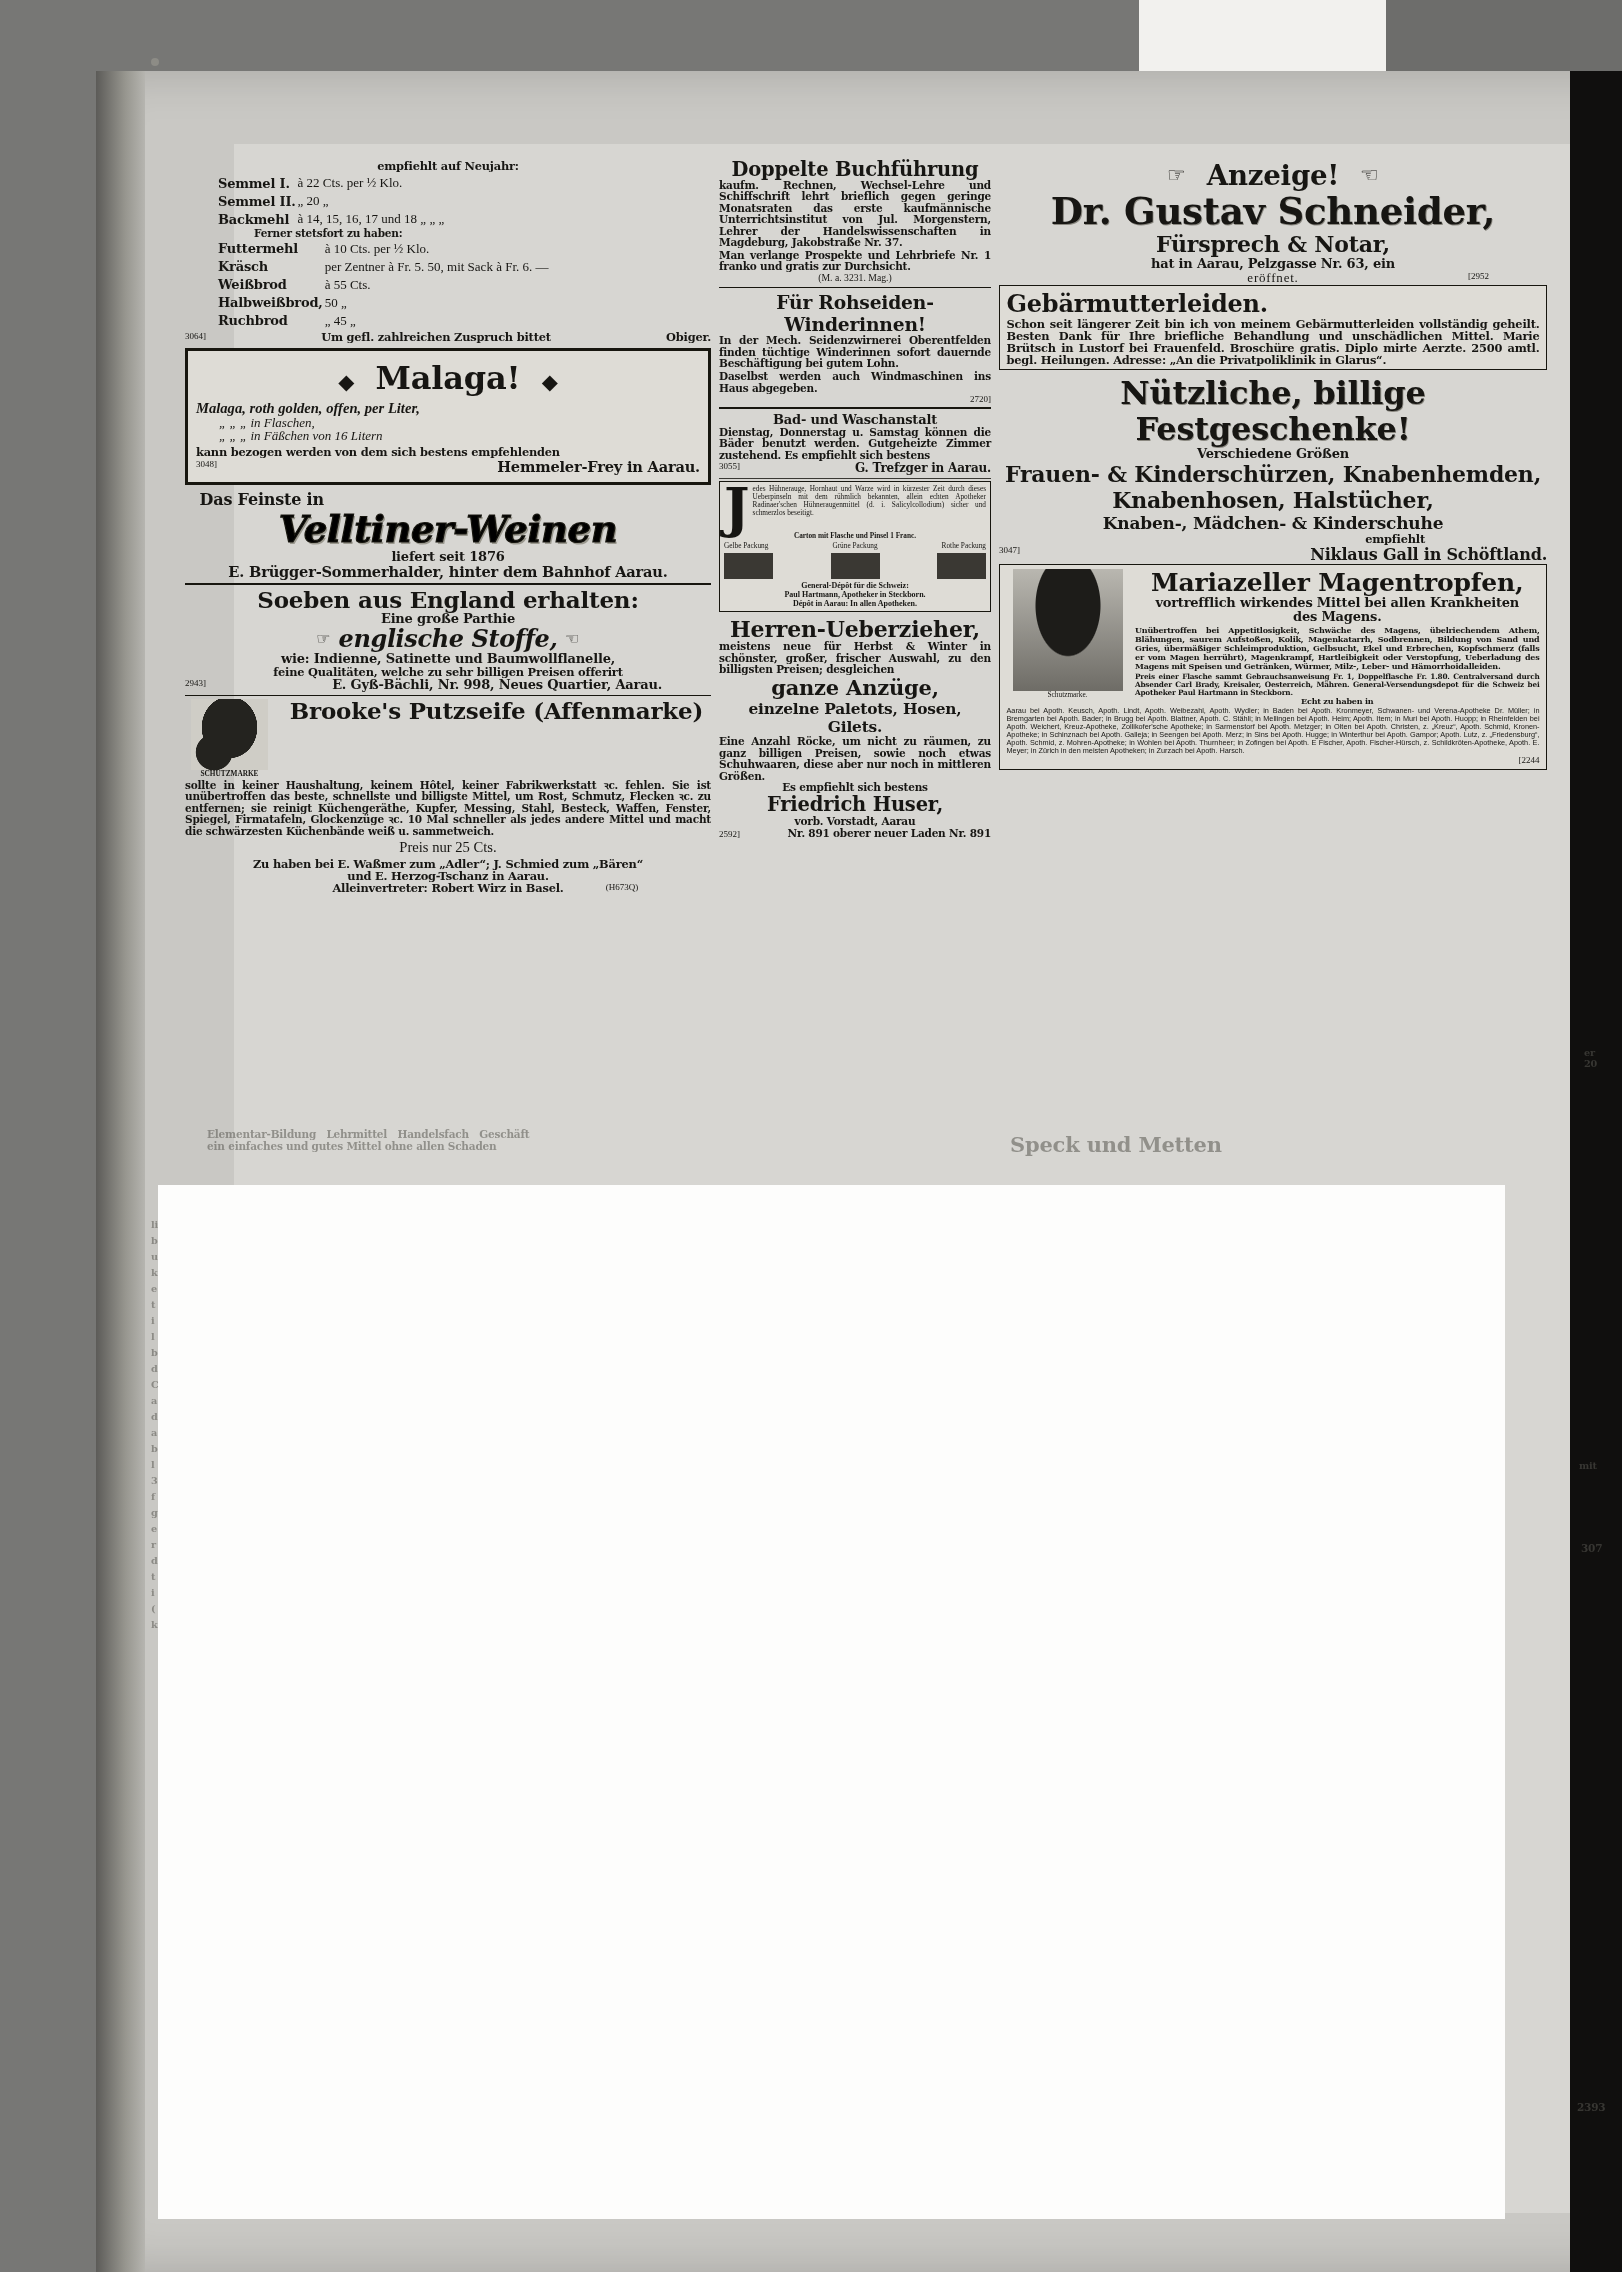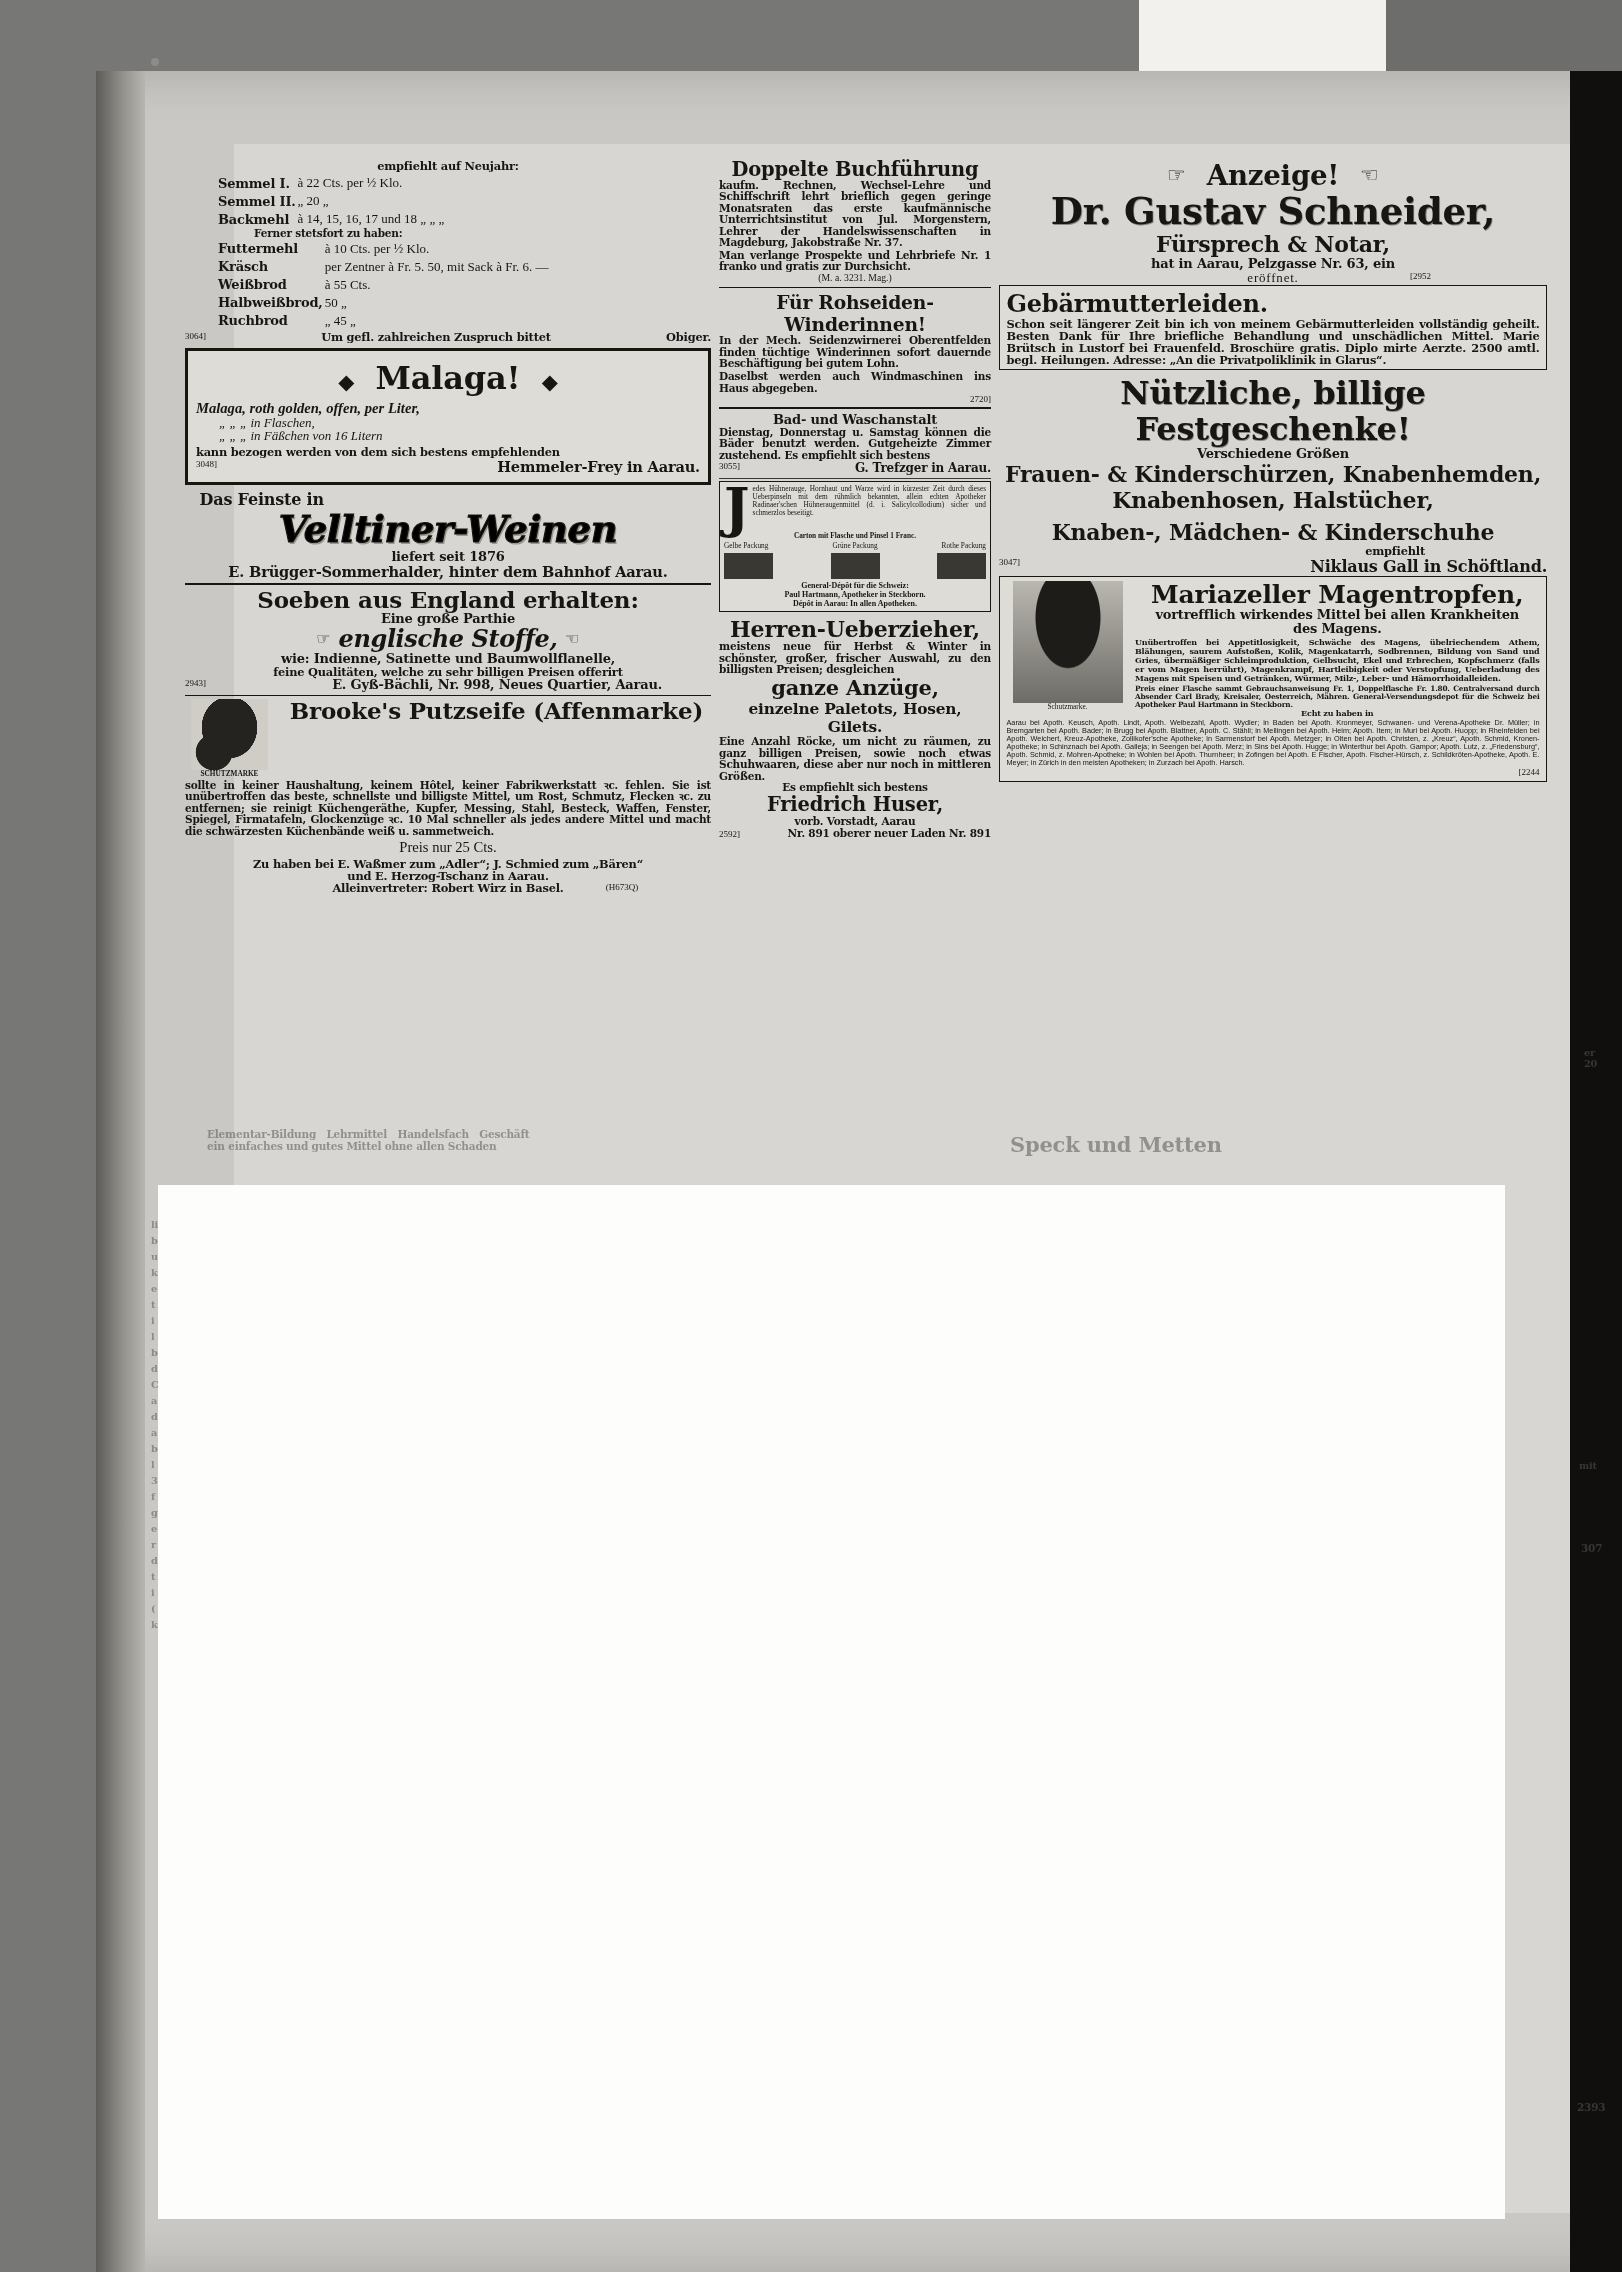--- a/index.html
+++ b/index.html
@@ -260,35 +260,35 @@
           <span style="font-size:21px;">☞</span>
           <span class="frak" style="font-size:27.6px;">Anzeige!</span>
           <span style="font-size:21px;transform:scaleX(-1);display:inline-block;">☞</span>
         </div>
         <div class="frak shadowtext" style="font-size:37px;line-height:39px;">Dr. Gustav Schneider,</div>
         <div class="frak" style="font-size:22px;">Fürsprech &amp; Notar,</div>
         <div class="frak s16">hat in Aarau, Pelzgasse Nr. 63, ein</div>
         <div class="row">
           <span style="flex:1;"></span>
           <span class="ser smallcaps s16" style="flex:2;">eröffnet.</span>
-          <span class="num ser" style="flex:1;text-align:left;">[2952</span>
+          <span class="num ser" style="flex:1;text-align:center;">[2952</span>
         </div>
       </div>
 
       <div class="box" style="padding:3.2px 6.5px;">
         <div class="frak" style="font-size:24px;">Gebärmutterleiden.</div>
         <div class="frak s14 just">Schon seit längerer Zeit bin ich von meinem Gebärmutterleiden vollständig geheilt. Besten Dank für Ihre briefliche Behandlung und unschädlichen Mittel. Marie Brütsch in Lustorf bei Frauenfeld. Broschüre gratis. Diplo mirte Aerzte. 2500 amtl. begl. Heilungen. Adresse: „An die Privatpoliklinik in Glarus“.</div>
       </div>
 
       <div class="nb center" style="margin-top:4.9px;">
         <div class="frak shadowtext" style="font-size:32px;line-height:36px;">Nützliche, billige Festgeschenke!</div>
         <div class="frak s16">Verschiedene Größen</div>
         <div class="frak" style="font-size:22px;">Frauen- &amp; Kinderschürzen, Knabenhemden,</div>
         <div class="frak" style="font-size:22px;">Knabenhosen, Halstücher,</div>
-        <div class="frak" style="font-size:22px;margin-top:6px;">Knaben-, Mädchen- &amp; Kinderschuhe</div>
+        <div class="frak" style="font-size:17px;">Knaben-, Mädchen- &amp; Kinderschuhe</div>
         <div class="frak s14" style="text-align:right;padding-right:122px;">empfiehlt</div>
         <div class="row">
           <span class="num ser">3047]</span>
           <span class="frak b" style="font-size:16px;">Niklaus Gall in Schöftland.</span>
         </div>
       </div>
 
       <div class="box" style="padding:4px 6.5px;">
         <div style="display:flex;gap:6.5px;">
           <div style="width:122px;flex:none;text-align:center;">

